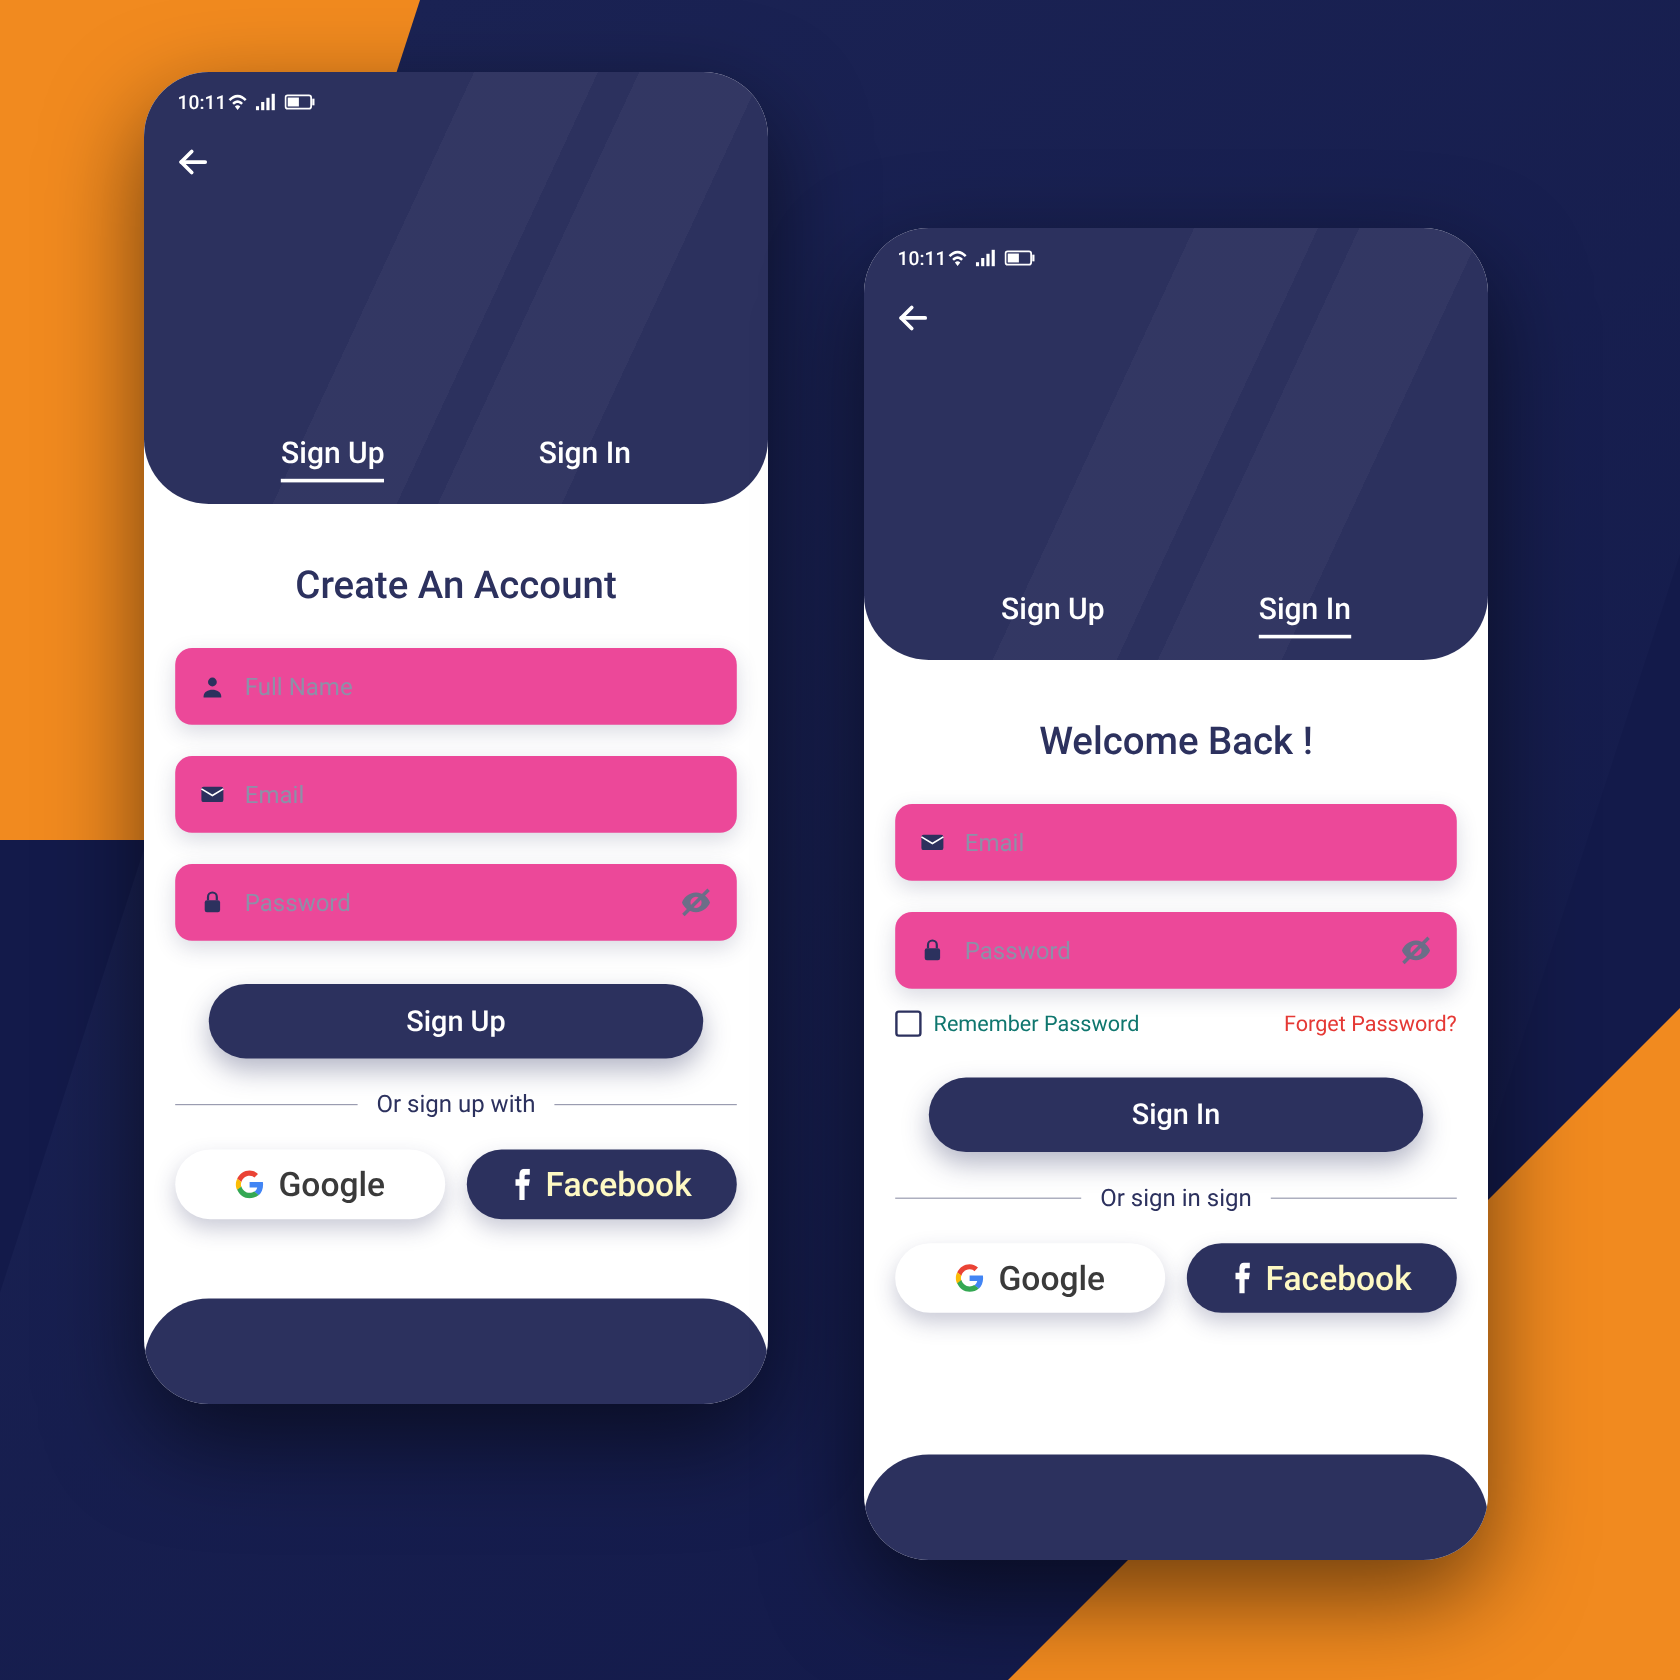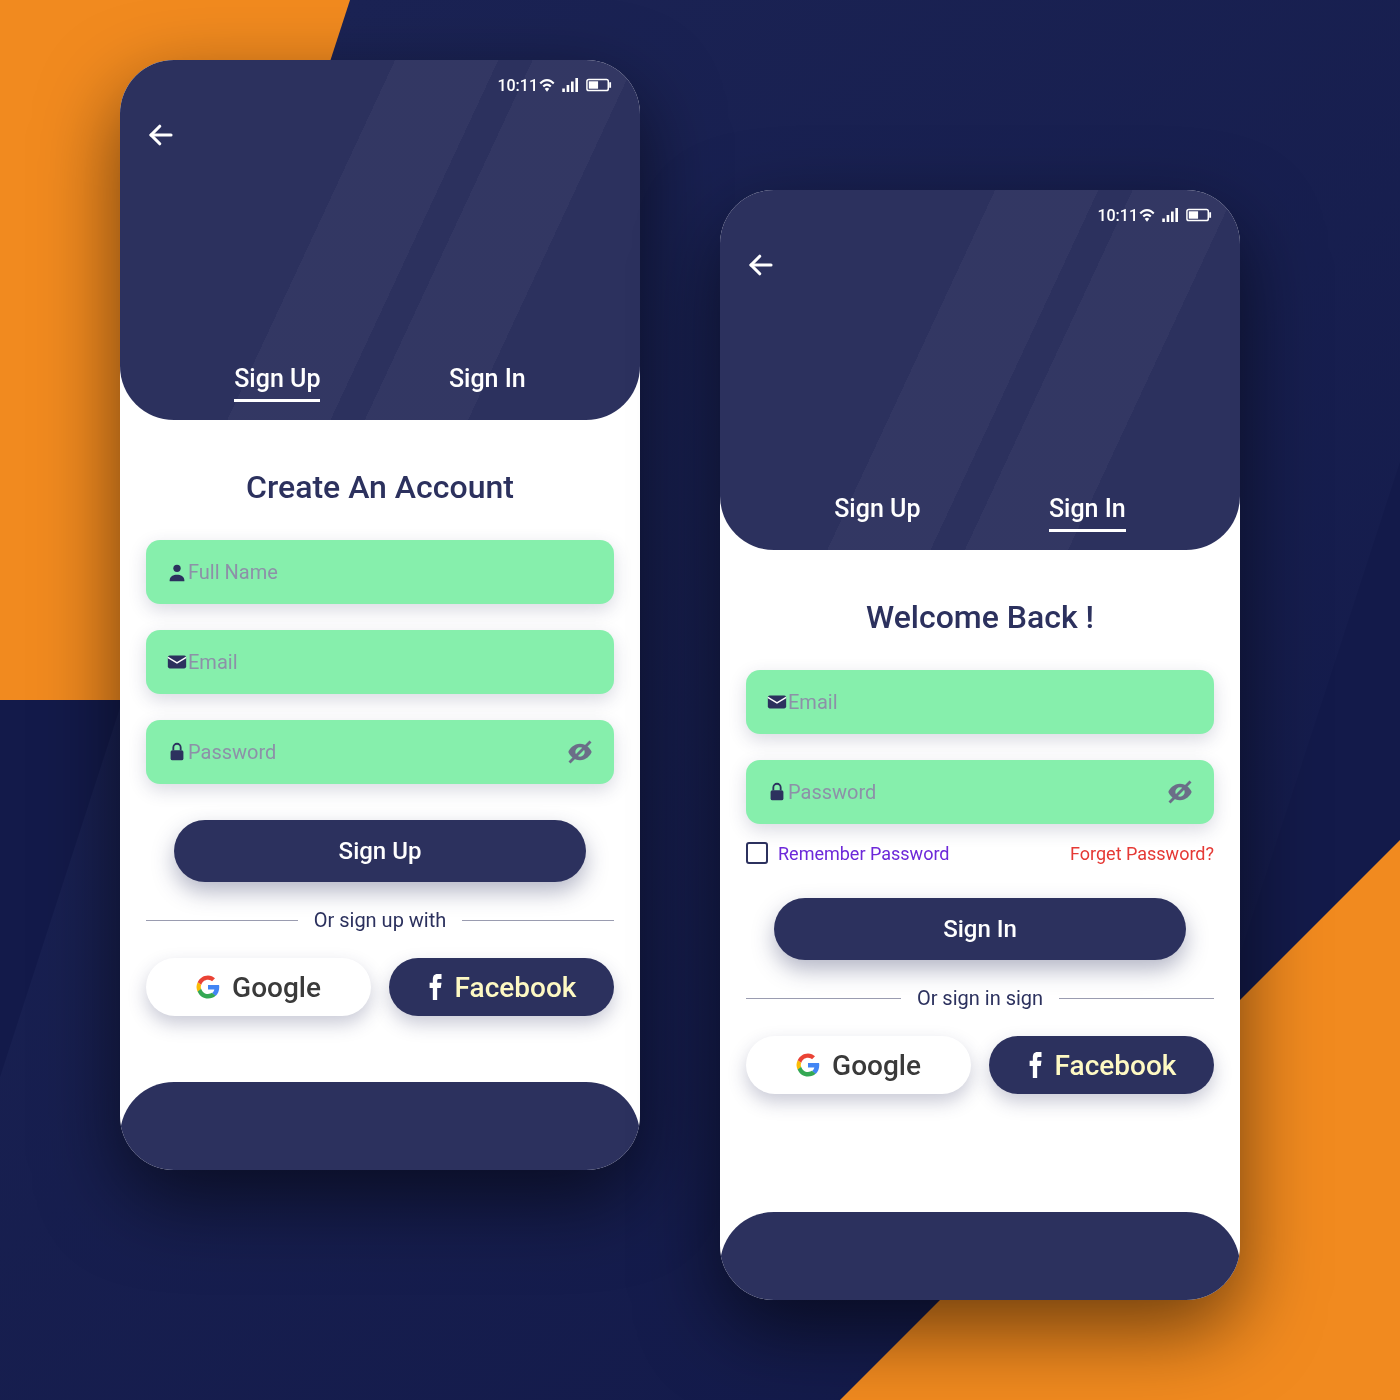--- a/index.html
+++ b/index.html
@@ -46,21 +46,21 @@
   flex-direction:column;
 }
 .phone.left { top:60px; left:120px; }
 .phone.right { top:190px; left:720px; }
 
 .status-bar {
   position:absolute;
   top:10px; left:0; right:0;
   height:30px;
   display:flex;
-  justify-content:flex-end;
+  justify-content:flex-start;
   align-items:center;
   padding:0 28px;
   color:#fff;
   font-size:16px;
   font-weight:500;
   z-index:5;
 }
 .status-icons { display:flex; gap:6px; align-items:center; }
 
 .header {
@@ -106,27 +106,28 @@
 }
 .title {
   color:#2c315e;
   font-size:32px;
   font-weight:500;
   margin:18px 0 34px 0;
 }
 .field {
   width:100%;
   height:64px;
-  background:#86efac;
+  background:#ec4899;
   border-radius:14px;
   box-shadow:0 6px 18px rgba(44,49,94,.18);
   display:flex;
   align-items:center;
   padding:0 20px;
   margin-bottom:26px;
+  gap:16px;
 }
 .field input {
   border:none;
   outline:none;
   flex:1;
   font-size:20px;
   color:#2c315e;
   background:transparent;
 }
 .field input::placeholder { color:#8d90a8; }
@@ -134,21 +135,21 @@
 .eye-icon { color:#6b6e88; cursor:pointer; }
 
 .row-below {
   width:100%;
   display:flex;
   justify-content:space-between;
   align-items:center;
   margin:-8px 0 24px 0;
   font-size:18px;
 }
-.remember { display:flex; align-items:center; gap:10px; color:#6d28d9; cursor:pointer; }
+.remember { display:flex; align-items:center; gap:10px; color:#0f766e; cursor:pointer; }
 .checkbox {
   width:22px; height:22px;
   border:2px solid #2c315e;
   border-radius:3px;
 }
 .forget { color:#e53935; cursor:pointer; }
 
 .primary-btn {
   width:88%;
   height:62px;

